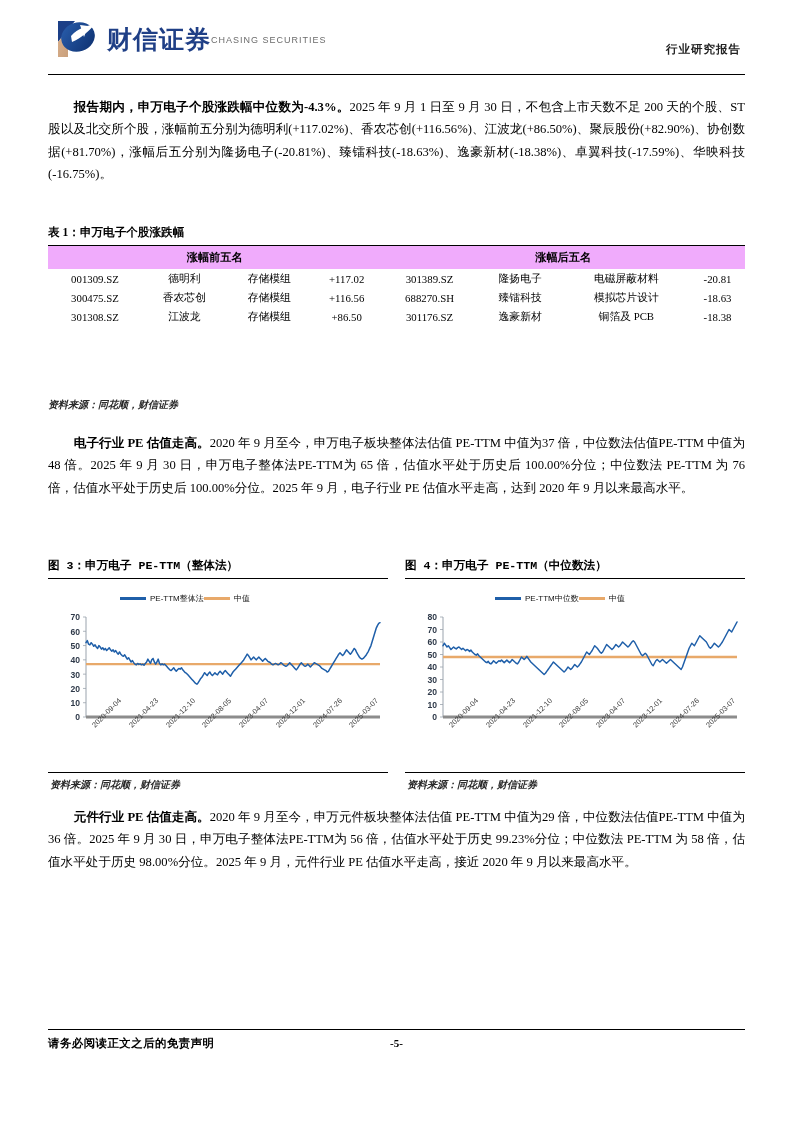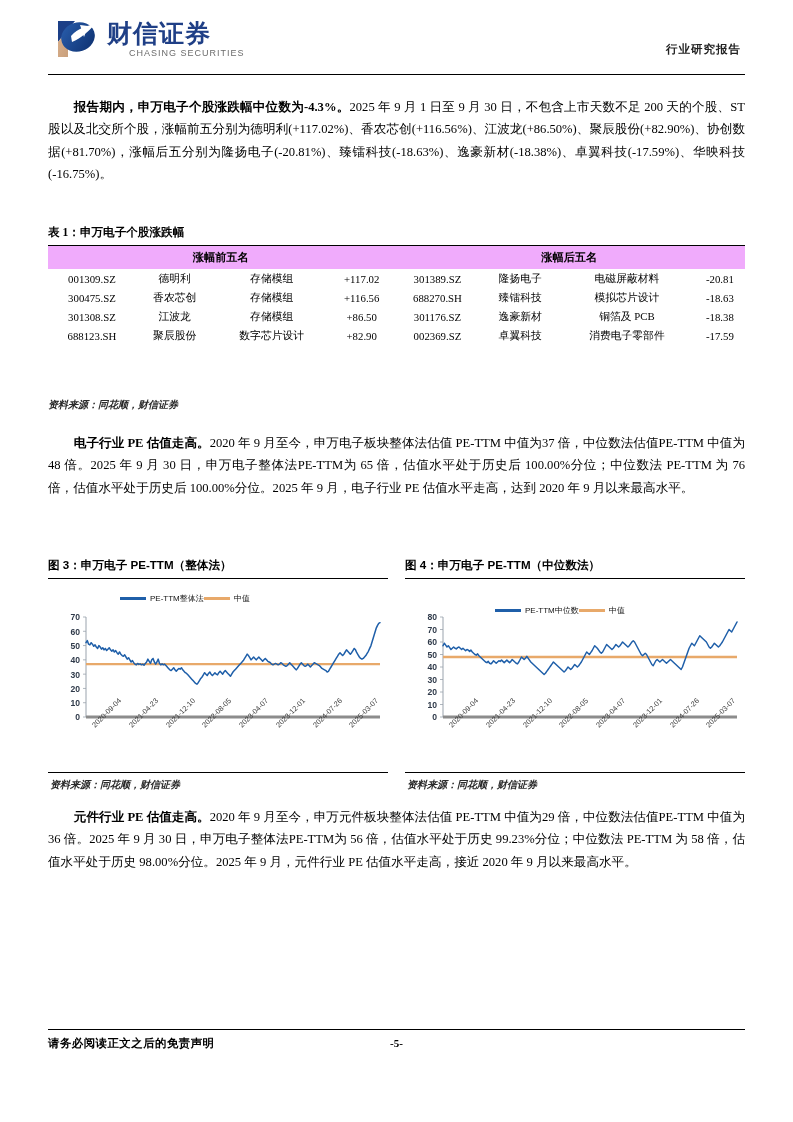--- a/index.html
+++ b/index.html
@@ -14,28 +14,28 @@
   }
   .page { position:absolute; inset:0; }
 
   
   .header {
     position:absolute; left:48px; top:12px; width:697px; height:62px;
   }
   .logo-wrap { position:absolute; left:6px; top:4px; display:flex; align-items:center; }
   .logo-mark { position:relative; width:46px; height:46px; margin-right:7px; }
   .logo-mark svg { display:block; }
-  .logo-text { display:flex; flex-direction:column; justify-content:center; }
+  .logo-text { display:flex; flex-direction:row; justify-content:center;align-items:center; }
   .logo-cn {
     font-family:"Liberation Sans","DejaVu Sans",sans-serif;
     font-size:25px; font-weight:700; color:#1f3f86; letter-spacing:1px; line-height:1.05;
   }
   .logo-en {
     font-family:"Liberation Sans","DejaVu Sans",sans-serif;
-    font-size:9px; color:#6b6b6b; letter-spacing:1.0px; margin-top:2px;margin-left:22px;
+    font-size:9px; color:#6b6b6b; letter-spacing:1.0px; margin-top:2px;
   }
   .header-right {
     position:absolute; right:4px; top:30px;
     font-family:"Liberation Serif","DejaVu Serif",serif;
     font-size:11.5px; font-weight:700; color:#222; letter-spacing:1px;
   }
   .header-rule {
     position:absolute; left:48px; top:74px; width:697px;
     border-top:1.6px solid #000;
   }
@@ -84,21 +84,21 @@
   .tbl tr.last td { border-bottom:1.3px solid #000; padding-bottom:4px; }
   .src {
     position:absolute;
     font-family:"Liberation Serif","DejaVu Serif",serif;
     font-size:10px; font-style:italic; font-weight:700; color:#2b2b2b;
   }
 
   
   .fig-title {
     position:absolute;
-    font-family:Liberation Sans, sans-serif;
+    font-family:Liberation Mono, monospace;
     font-size:11.6px; font-weight:700; color:#000;
   }
   .fig-rule { position:absolute; border-top:1.5px solid #000; }
   .fig-rule-bot { position:absolute; border-top:1.2px solid #000; }
   .chart-box { position:absolute; }
   .legend {
     position:absolute; display:flex; align-items:center; 
     font-family:"Liberation Sans","DejaVu Sans",sans-serif; font-size:8px; color:#111;
   }
   .legend .item { display:flex; align-items:center; gap:4px; }
@@ -197,30 +197,20 @@
       </tr>
       <tr>
         <td class="cell">301308.SZ</td>
         <td class="cell">江波龙</td>
         <td class="cell">存储模组</td>
         <td class="cell">+86.50</td>
         <td class="cell">301176.SZ</td>
         <td class="cell">逸豪新材</td>
         <td class="cell">铜箔及 PCB</td>
         <td class="cell">-18.38</td>
-      </tr>
-      <tr>
-        <td class="cell">688123.SH</td>
-        <td class="cell">聚辰股份</td>
-        <td class="cell">数字芯片设计</td>
-        <td class="cell">+82.90</td>
-        <td class="cell">002369.SZ</td>
-        <td class="cell">卓翼科技</td>
-        <td class="cell">消费电子零部件</td>
-        <td class="cell">-17.59</td>
       </tr>
     </tbody>
   </table>
 
   <div class="src" style="left:48px; top:398px;">资料来源：同花顺，财信证券</div>
 
   <div class="para indent" style="left:48px; top:432px; width:697px;">
     <span class="lead">电子行业 PE 估值走高。</span><span>2020 年 9 月至今，申万电子板块整体法估值 PE-TTM 中值为37 倍，中位数法估值PE-TTM 中值为48 倍。2025 年 9 月 30 日，申万电子整体法PE-TTM为 65 倍，估值水平处于历史后 100.00%分位；中位数法 PE-TTM 为 76 倍，估值水平处于历史后 100.00%分位。2025 年 9 月，电子行业 PE 估值水平走高，达到 2020 年 9 月以来最高水平。</span>
   </div>
 
@@ -272,21 +262,21 @@
       </div>
   </div>
 
   <div class="fig-rule-bot" style="left:48px; top:772px; width:340px;"></div>
   <div class="src" style="left:50px; top:778px;">资料来源：同花顺，财信证券</div>
 
   <div class="fig-title" style="left:405px; top:558px;">图 4：申万电子 PE-TTM（中位数法）</div>
   <div class="fig-rule" style="left:405px; top:578px; width:340px;"></div>
 
   <div class="chart-box" style="left:405px; top:580px; width:340px; height:200px;">
-    <div class="legend" style="left:90px; top:13px;margin-top:12px;">
+    <div class="legend" style="left:90px; top:13px;">
       <span class="item">
         <span class="swatch" style="background:#1f5fa9"></span>
         <span>PE-TTM中位数</span>
       </span>
       <span class="item">
         <span class="swatch" style="background:#e8a96a"></span>
         <span>中值</span>
       </span>
     </div>
     <svg class="chart-svg" id="chart4" width="340" height="122" style="position:absolute;left:0;top:33px;">

